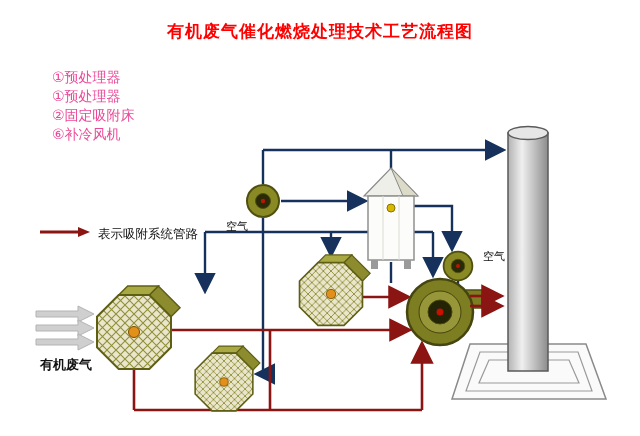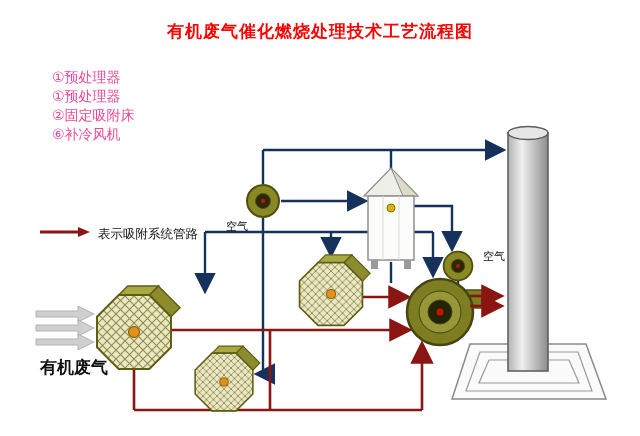--- a/index.html
+++ b/index.html
@@ -14,21 +14,21 @@
   }
   .equip-legend{position:absolute;left:52px;top:68px;z-index:2;}
   .equip-legend .eq-item{
     font-size:14px;line-height:19px;color:#ec4899;white-space:nowrap;
   }
   .pipe-legend{position:absolute;left:40px;top:226px;z-index:2;}
   .pipe-row{display:flex;align-items:flex-start;height:20px;}
   .pipe-row .pl-label{font-size:12.5px;color:#111;margin-left:8px;white-space:nowrap;}
   .inlet-label{
     position:absolute;left:40px;top:356px;z-index:2;
-    font-size:17px;font-weight:bold;color:#111;white-space:nowrap;
+    font-size:13px;font-weight:bold;color:#111;white-space:nowrap;
   }
 </style>
 </head>
 <body>
 
 <div class="stage">
 
   <div class="page-title">有机废气催化燃烧处理技术工艺流程图</div>
 
   <div class="equip-legend">

